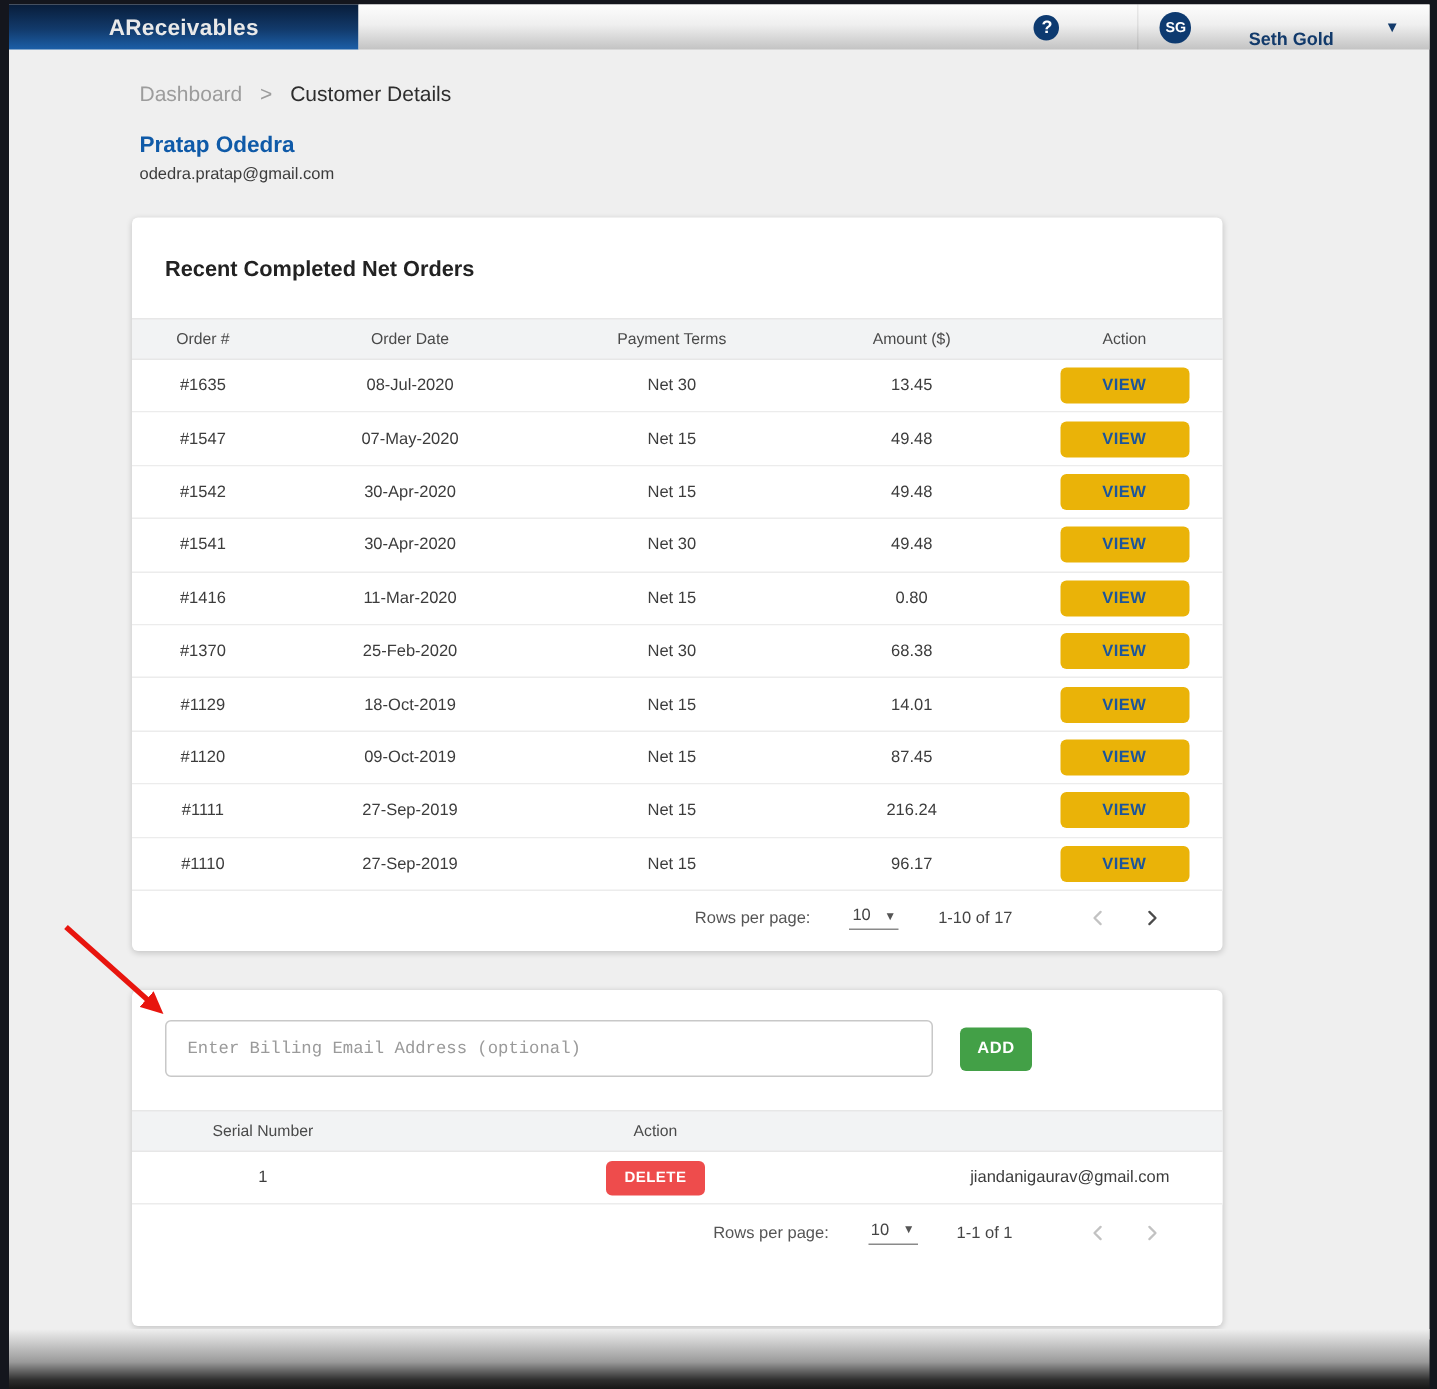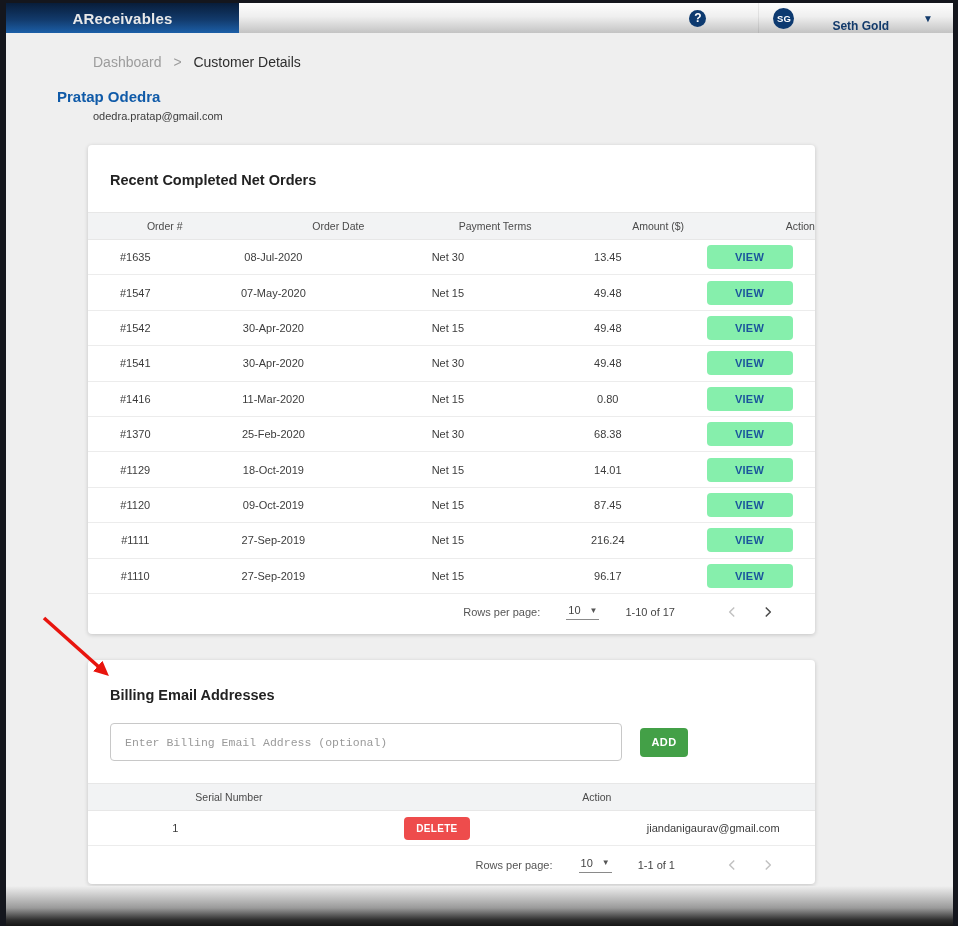--- a/index.html
+++ b/index.html
@@ -48,52 +48,52 @@
     display:flex; align-items:center; justify-content:center;text-align:center;
   }
   .user-name { color:#123a6b; font-size:12px; font-weight:bold; margin:16px 34px 0 38px; }
   .caret-down { color:#123a6b; font-size:10px; }
 
   
   .breadcrumb { margin:21px 0 0 87px; font-size:14px; }
   .crumb-parent { color:#9c9c9c; cursor:pointer; }
   .crumb-sep { color:#9c9c9c; margin:0 8px; }
   .crumb-current { color:#2e2e2e; }
-  .customer-name { margin:18px 0 0 51px; font-size:15px; font-weight:bold; color:#0f5aa8; }
+  .customer-name { margin:18px 0 0 87px; font-size:15px; font-weight:bold; color:#0f5aa8; }
   .customer-email { margin:5px 0 0 87px; font-size:11px; color:#3c3c3c; }
 
   
   .card {
     position:absolute; left:82px; width:727px; background:#fff;
     border-radius:4px; box-shadow:0 1px 4px rgba(0,0,0,.18);
   }
   .card-orders { top:142px; height:489px; }
   .card-billing { top:657px; height:224px; }
   .card-title { padding:27px 0 0 22px; font-size:14.5px; font-weight:bold; color:#222; }
 
   
   .tbl-head {
     display:grid; height:28px; align-items:center;
     background:#f2f3f4; border-top:1px solid #e7e7e7; border-bottom:1px solid #e7e7e7;
     font-size:10.5px; color:#4a4a4a;
   }
   .orders-grid { grid-template-columns:13% 25% 23% 21% 18%; }
   .billing-grid { grid-template-columns:24% 48% 28%; }
-  .tbl-head > div { text-align:right; }
+  .tbl-head > div { text-align:center; }
   .tbl-row {
     display:grid; align-items:center; height:35.4px;
     border-bottom:1px solid #ececec; font-size:11px; color:#3c3c3c; background:#fff;
   }
   .tbl-row > div { text-align:center; }
   .orders-head { margin-top:24px; }
   .billing-head { margin-top:0; }
 
   .view-btn {
     display:inline-block; width:86px; padding:6px 0;
-    background:#86efac; color:#1b559c; font-weight:bold; font-size:11px;
+    background:#eab308; color:#1b559c; font-weight:bold; font-size:11px;
     border:none; border-radius:4px; cursor:pointer; letter-spacing:.3px;
     font-family:"Liberation Sans", sans-serif;
   }
   .delete-btn {
     display:inline-block; width:66px; padding:6px 0;
     background:#ee4c4c; color:#fff; font-weight:bold; font-size:10px;
     border:none; border-radius:4px; cursor:pointer; letter-spacing:.3px;
     font-family:"Liberation Sans", sans-serif;
   }
 
@@ -254,21 +254,20 @@
       </span>
       <span class="pg-chevron" id="orders-next">
         <svg width="14" height="14" viewBox="0 0 24 24" fill="none" stroke-width="2.6" stroke-linecap="round" stroke-linejoin="round" class="chev-enabled">
             <polyline points="9,5 16,12 9,19"></polyline>
           </svg>
       </span>
     </div>
   </div>
 
   <div class="card card-billing">
-    <div class="card-title">Billing Email Addresses</div>
     <div class="billing-input-row">
       <input class="billing-input" type="text" placeholder="Enter Billing Email Address (optional)" style="">
       <button class="add-btn">ADD</button>
     </div>
     <div class="tbl-head billing-grid billing-head">
       <div>Serial Number</div>
       <div>Action</div>
     </div>
     <div id="billing-body">
         <div class="tbl-row billing-grid">

